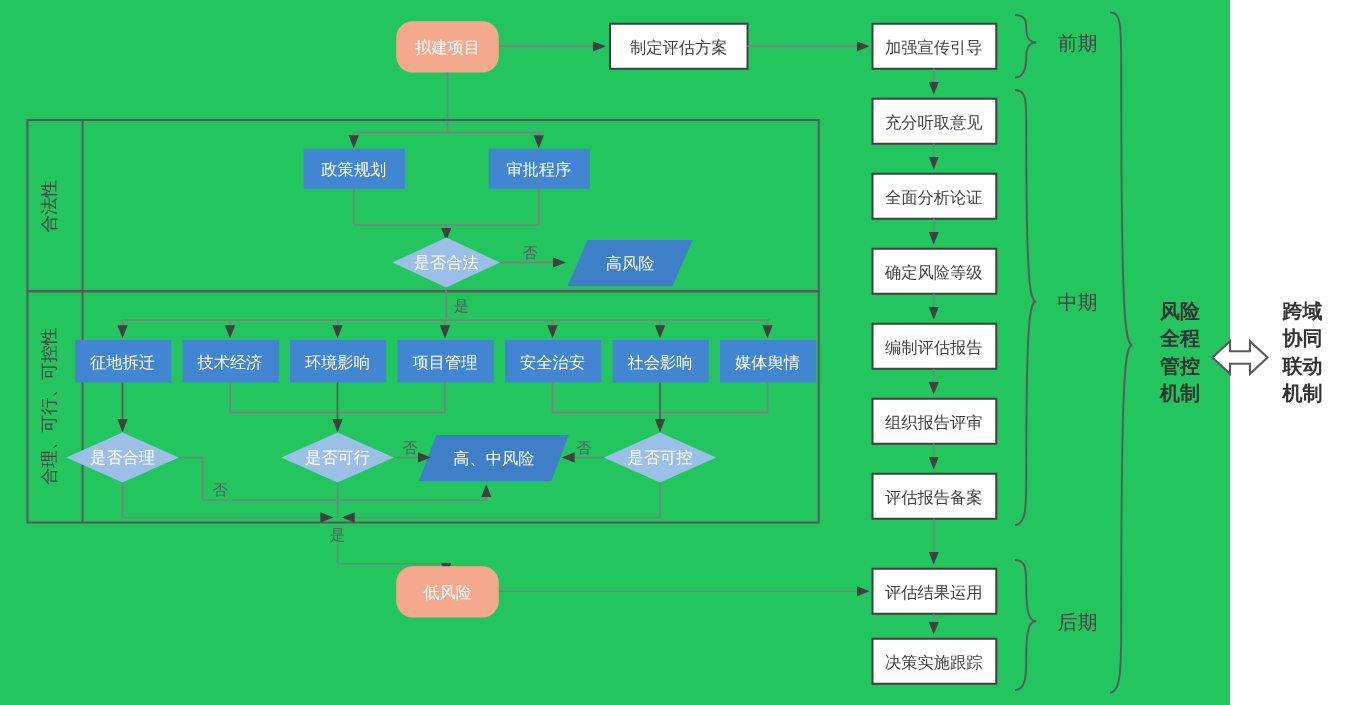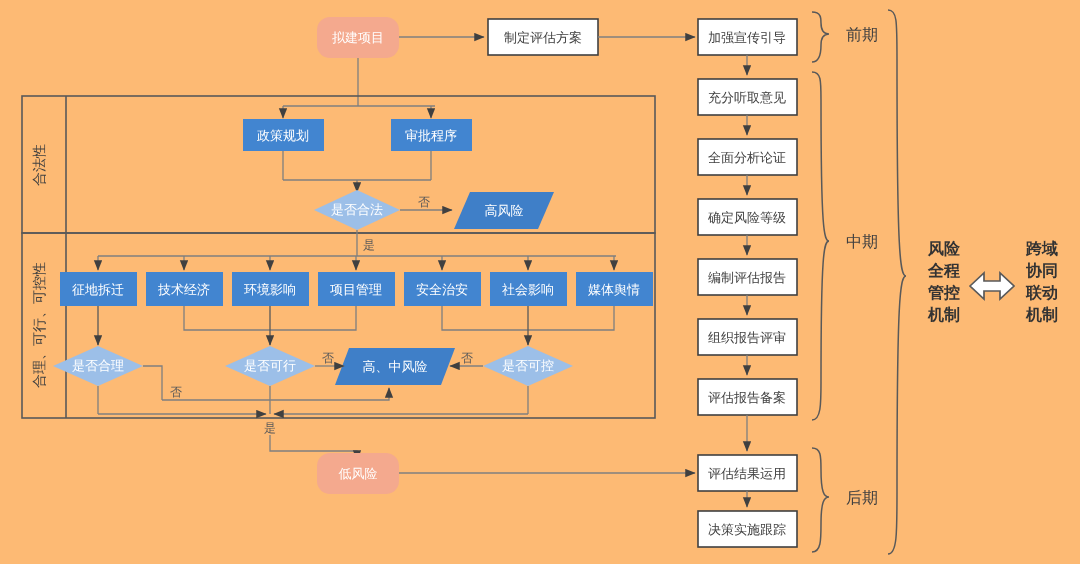--- a/index.html
+++ b/index.html
@@ -3,21 +3,21 @@
 <meta charset="utf-8">
 <style>
   * { box-sizing: border-box; }
   html, body {
     margin: 0; padding: 0;
     width: 1080px; height: 564px;
     background: #ffffff;
     font-family: "Liberation Sans", sans-serif;
     overflow: hidden;
   }
-  #stage { position: relative; width: 1080px; height: 564px; background:#fdba74; }
+  #stage { position: relative; width: 984px; height: 564px; background:#22c55e; }
   svg#diagram { position:absolute; left:0; top:0; width:1080px; height:564px; display:block; }
   text { font-family: "Liberation Sans", sans-serif; }
   .node-label { font-size: 13px; fill: #ffffff; }
   .node-label-dark { font-size: 13px; fill: #404040; }
   .edge-label { font-size: 12px; fill: #595959; }
   .phase-label { font-size: 16px; fill: #404040; }
   .mech-label { font-size: 16px; fill: #333333; font-weight: bold; }
   .panel-label { font-size: 14px; fill: #404040; }
   .box-frame { fill: #ffffff; stroke: #404040; stroke-width: 1.6; }
   .blue-box { fill: #4285d0; }

